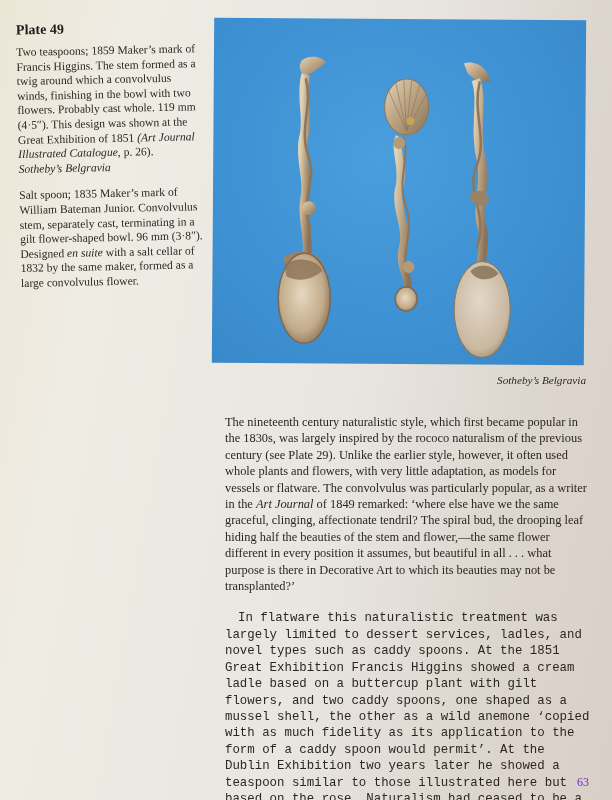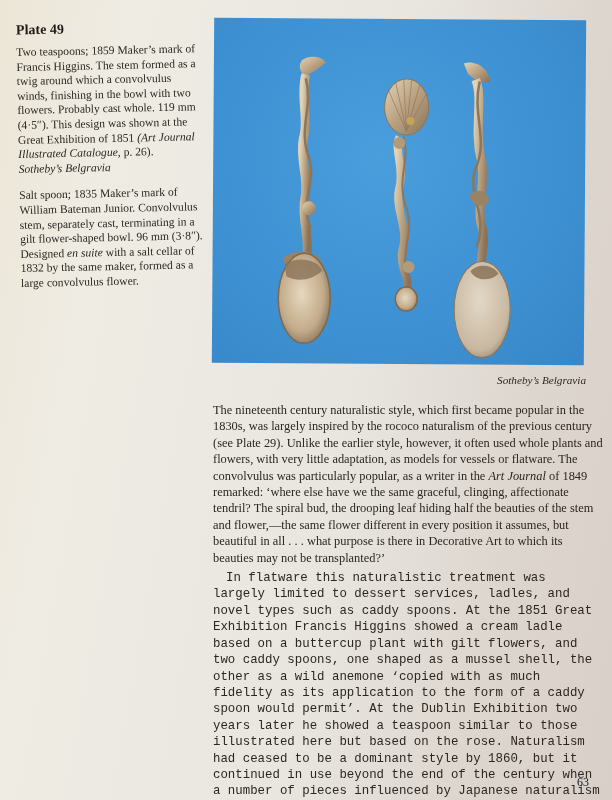--- a/index.html
+++ b/index.html
@@ -34,26 +34,26 @@
   .photo-credit {
     position:absolute; left:480px; top:374px; width:106px; text-align:right;
     font-family:"Liberation Serif", serif; font-style:italic; font-size:11.2px; color:#2b2724;
   }
 
   .body-text {
     position:absolute; left:209px; top:398px; width:398px;
     font-family:"Liberation Serif", serif; font-size:12.4px; line-height:16.4px;
     color:#2a2622;
   }
-  .body-text p { margin:4px; }
+  .body-text p { margin:16px; }
   .body-text p.indent { text-indent:13px;font-family:Liberation Mono, monospace; }
   .body-text i { font-style:italic; }
   .page-number {
     position:absolute; left:577px; top:775px;
-    font-family:"Liberation Serif", serif; font-size:12px; color:#0f172a;
+    font-family:"Liberation Serif", serif; font-size:12px; color:#6d28d9;
   }
 </style>
 </head>
 <body>
 
 <div class="page">
 
   <div class="plate-title">Plate 49</div>
 
   <div class="caption-col">

